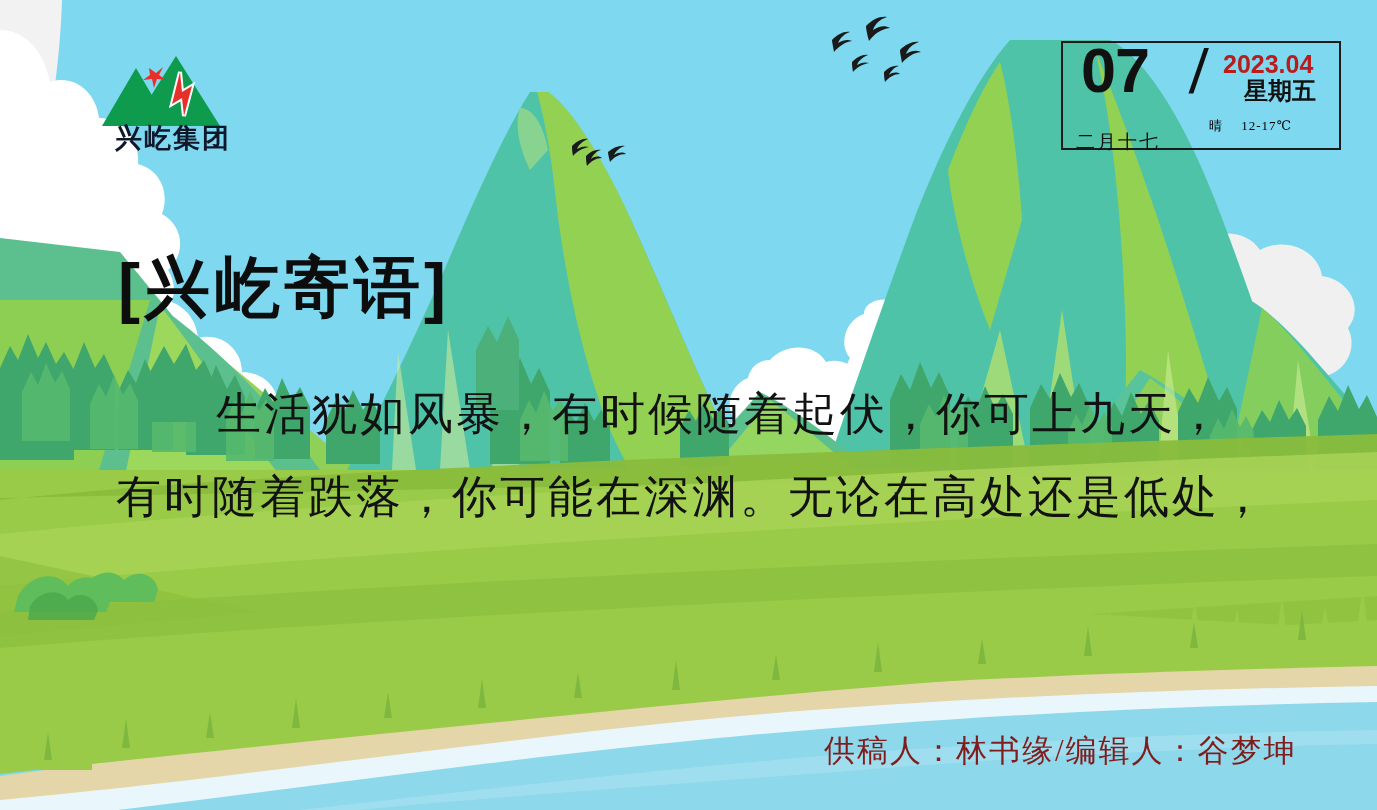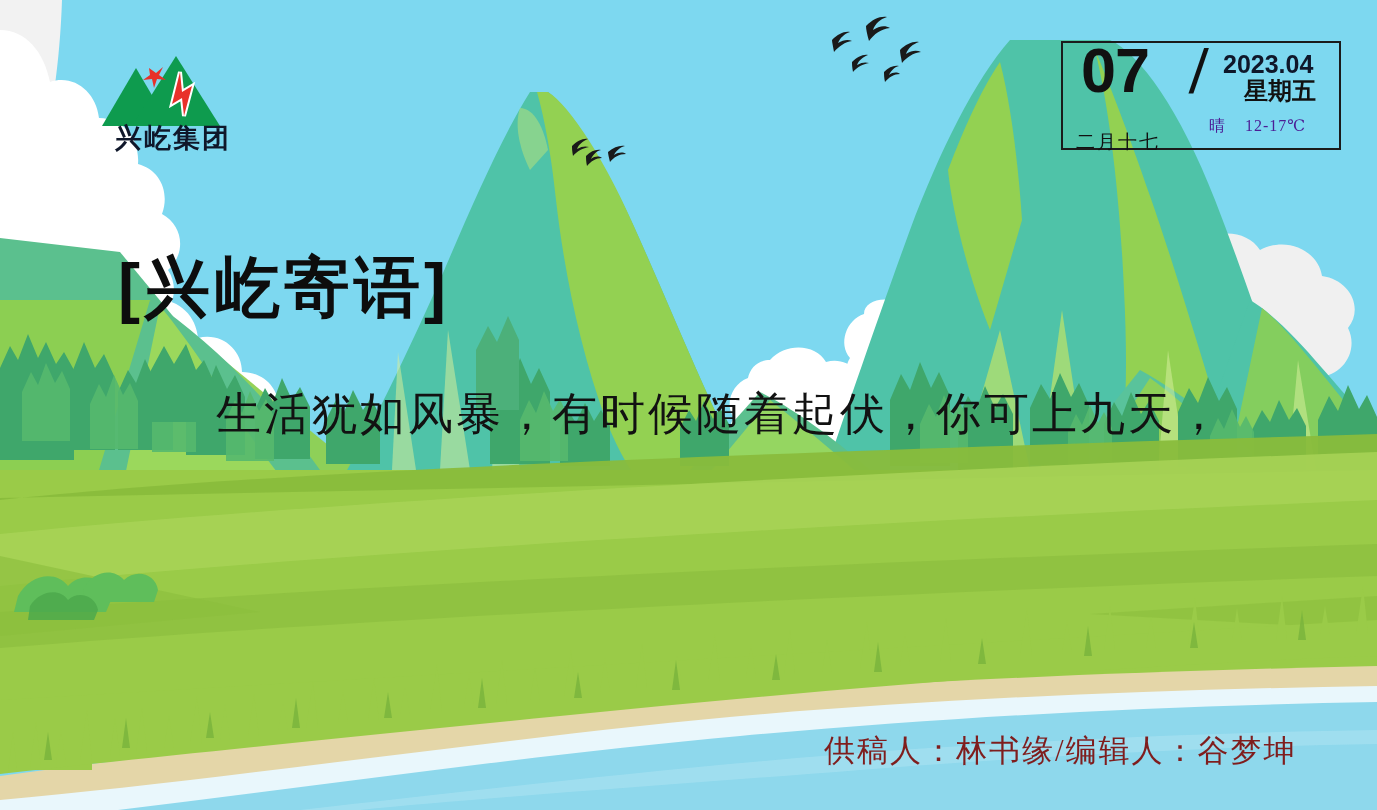--- a/index.html
+++ b/index.html
@@ -35,40 +35,40 @@
     font-size:63px;line-height:63px;font-weight:700;color:#111;
     letter-spacing:-1px;
   }
   .slash{
     position:absolute;left:127px;top:-2px;
     font-size:62px;line-height:62px;color:#111;font-weight:300;
     transform:skewX(-4deg);
   }
   .ym{
     position:absolute;left:160px;top:8px;
-    font-size:25px;line-height:26px;font-weight:bold;color:#0f172a;
+    font-size:25px;line-height:26px;font-weight:bold;color:#b91c1c;
     letter-spacing:0px;
   }
   .weekday{
     position:absolute;left:181px;top:37px;
     font-size:24px;line-height:21px;font-weight:bold;color:#111;
   }
   .date-bottom{
     position:absolute;left:0;top:72px;width:100%;
     display:flex;align-items:center;
   }
   .lunar{
     position:absolute;left:13px;top:16px;
     font-size:19px;line-height:22px;color:#111;
     font-family:"Liberation Serif","DejaVu Serif",serif;
     letter-spacing:2px;
   }
   .weather{
     position:absolute;left:146px;top:0;
-    font-size:16px;line-height:22px;color:#4c1d95;
+    font-size:13px;line-height:22px;color:#000000;
     font-family:"Liberation Serif","DejaVu Serif",serif;
     letter-spacing:1px;
   }
 
   
   .headline{
     position:absolute;left:118px;top:212px;
     font-size:66px;line-height:72px;
     font-weight:bold;color:#0d0d0d;
     letter-spacing:4px;
@@ -307,17 +307,18 @@
         <span>晴</span>
         <span style="margin-left:14px;">12-17℃</span>
       </span>
     </div>
   </div>
 
   <div class="headline">[兴屹寄语]</div>
 
   <div class="body-text">
     <span class="ln indent">生活犹如风暴，有时候随着起伏，你可上九天，</span>
+    <span class="ln">有时随着跌落，你可能在深渊。无论在高处还是低处，</span>
   </div>
 
   <div class="credits">供稿人：林书缘/编辑人：谷梦坤</div>
 
 </div>
 
 </body></html>

